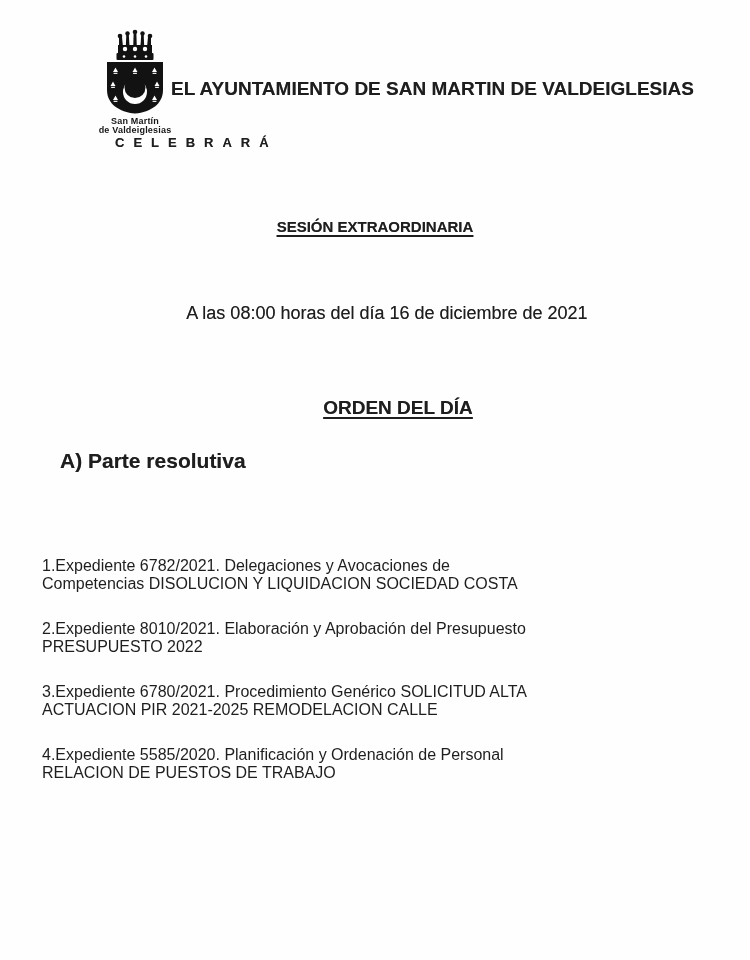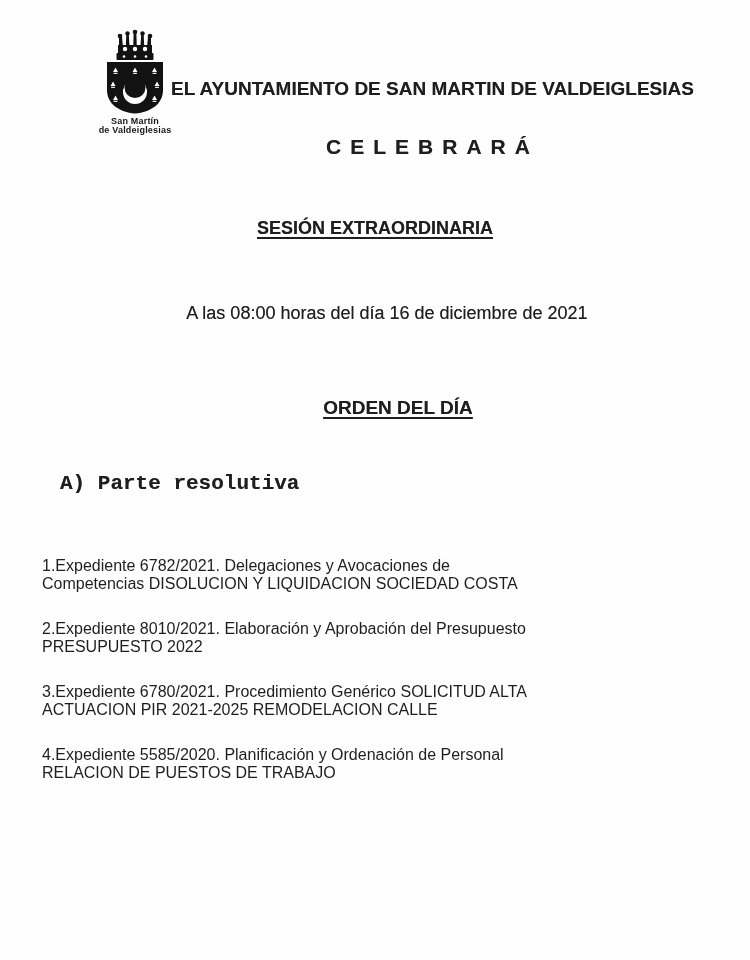--- a/index.html
+++ b/index.html
@@ -19,45 +19,45 @@
     margin-top:3px;
     font-size:9px;font-weight:bold;line-height:9px;
     color:#161616;letter-spacing:0.2px;
   }
   
   .institution{
     left:115px;top:78px;width:635px;text-align:center;
     font-size:19px;font-weight:bold;
   }
   .celebrara{
-    left:115px;top:135px;width:635px;text-align:center;
-    font-size:21px;font-weight:bold;letter-spacing:9px;
+    left:115px;top:135px;width:635px;text-align:left;
+    font-size:13px;font-weight:bold;letter-spacing:9px;
   }
   .session-type{
     left:0;top:218px;width:750px;text-align:center;
-    font-size:18px;font-weight:bold;
+    font-size:15px;font-weight:bold;
     text-decoration:underline;
     text-decoration-thickness:2px;
     text-underline-offset:3px;
   }
   .session-datetime{
     left:12px;top:303px;width:750px;text-align:center;
     font-size:18px;
   }
   .agenda-heading{
     left:0;top:397px;width:750px;text-align:center;
     font-size:19px;font-weight:bold;
     text-decoration:underline;
     text-decoration-thickness:2px;
     text-underline-offset:3px;
     padding-left:23px;
   }
   .section-heading{
-    left:60px;top:472px;
-    font-size:21px;font-weight:bold;font-family:Liberation Mono, monospace;
+    left:60px;top:449px;
+    font-size:21px;font-weight:bold;
   }
   
   .items{position:absolute;left:42px;top:530px;width:700px;}
   .item{margin:0 0 27px 0;font-size:22px;line-height:26px;letter-spacing:0.4px;}
   .soft{text-shadow:0 0 0.5px rgba(20,20,20,0.55);}
 </style>
 </head>
 <body>
 
 <div class="page">

